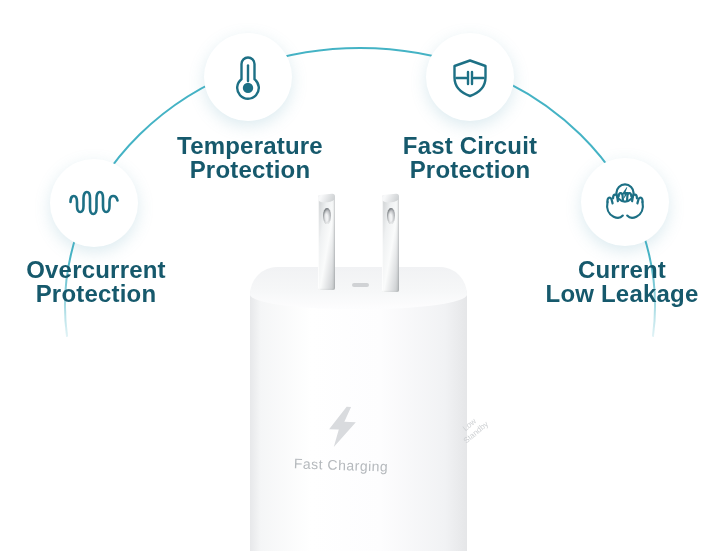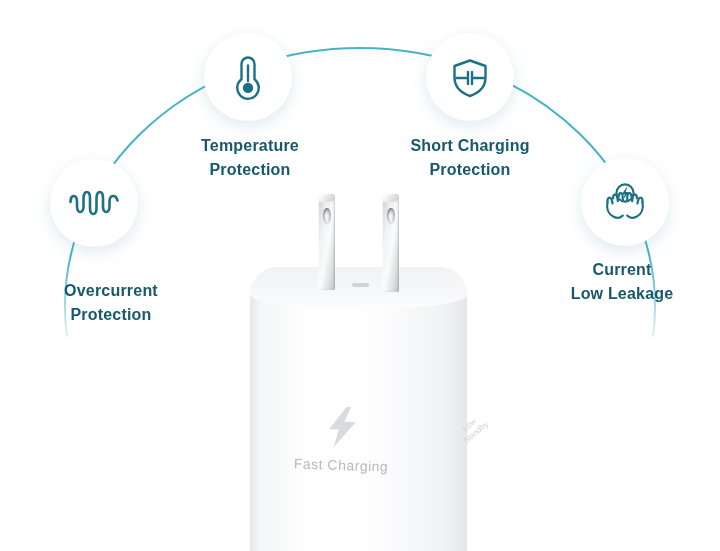--- a/index.html
+++ b/index.html
@@ -18,21 +18,21 @@
     box-shadow:0 5px 16px rgba(96,165,185,.22);
     display:flex;align-items:center;justify-content:center;color:var(--icon-stroke);
   }
   .node::before{
     content:"";position:absolute;inset:-28px;border-radius:50%;z-index:-1;
     background:radial-gradient(circle, var(--glow) 28%, rgba(190,228,238,.35) 52%, rgba(255,255,255,0) 72%);
   }
   .node svg{position:relative}
   .label{
     position:absolute;width:190px;text-align:center;color:var(--label);
-    font-size:16px;line-height:24px;font-weight:bold;letter-spacing:.2px;
+    font-size:24px;line-height:24px;font-weight:bold;letter-spacing:.2px;
   }
   
   .charger{position:absolute;left:250px;top:267px;width:217px;height:284px;}
   .charger-body{
     position:absolute;inset:0;border-radius:30px 30px 0 0;
     background:linear-gradient(90deg,#e7e8ea 0%,#f5f6f7 5%,#ffffff 28%,#fdfdfe 60%,#f1f2f4 90%,#e5e6e8 100%);
   }
   .charger-top{
     position:absolute;left:0;right:0;top:0;height:42px;
     border-radius:30px 30px 50% 50%/30px 30px 16px 16px;
@@ -87,21 +87,21 @@
       </mask>
     </defs>
     <path d="M 67 336 A 295 258 0 1 1 653 336" fill="none" stroke="currentColor" stroke-width="2" stroke-linecap="round" mask="url(#arcMask)" opacity="0.95"></path>
   </svg>
 
   <div class="node" style="left:50px;top:159px;">
     <svg width="52" height="30" viewBox="0 0 52 30">
       <path d="M2.5 14 C2.5 6 9 6 9 14 V18 C9 26 15.5 26 15.5 18 V10 C15.5 2 22 2 22 10 V20 C22 28 28.5 28 28.5 20 V10 C28.5 2 35 2 35 10 V18 C35 26 41.5 26 41.5 18 V14 C41.5 6 48 6.5 49.5 12.5" fill="none" stroke="currentColor" stroke-width="2.6" stroke-linecap="round"></path>
     </svg>
   </div>
-  <div class="label" style="left:16px;top:258px;margin-top:21px;">
+  <div class="label" style="left:1px;top:258px;">
     <div>Overcurrent</div>
     <div>Protection</div>
   </div>
 
   <div class="node" style="left:204px;top:33px;">
     <svg width="48" height="48" viewBox="0 0 48 48">
       <path d="M17.5 26.3 V11 a6.5 6.5 0 0 1 13 0 v15.3 a10.8 10.8 0 1 1 -13 0 Z" fill="none" stroke="currentColor" stroke-width="2.4" stroke-linejoin="round"></path>
       <line x1="24" y1="12.5" x2="24" y2="28" stroke="currentColor" stroke-width="2.4" stroke-linecap="round"></line>
       <circle cx="24" cy="34.9" r="5.2" fill="currentColor"></circle>
     </svg>
@@ -111,21 +111,21 @@
     <div>Protection</div>
   </div>
 
   <div class="node" style="left:426px;top:33px;">
     <svg width="48" height="48" viewBox="0 0 48 48">
       <path d="M8.5 13 L24 7.5 L39.5 13 V24.5 C39.5 33.5 33.5 39.6 24 43 C14.5 39.6 8.5 33.5 8.5 24.5 Z" fill="none" stroke="currentColor" stroke-width="2.4" stroke-linejoin="round"></path>
       <path d="M10.5 25 H20 M28 25 H37.5 M22 19 V31 M26 19 V31" fill="none" stroke="currentColor" stroke-width="2.4" stroke-linecap="round"></path>
     </svg>
   </div>
   <div class="label" style="left:375px;top:134px;">
-    <div>Short Charging</div>
+    <div>Fast Circuit</div>
     <div>Protection</div>
   </div>
 
   <div class="node" style="left:581px;top:158px;">
     <svg width="48" height="48" viewBox="0 0 48 48">
       <circle cx="24" cy="15" r="8.6" fill="none" stroke="currentColor" stroke-width="2.2"></circle>
       <path d="M25.6 9.2 L20.6 16.6 L23.8 16.6 L22.4 21.2 L27.8 14 L24.6 14 L26.3 9.2 Z" fill="currentColor"></path>
       <g fill="none" stroke="currentColor" stroke-width="2.2" stroke-linecap="round">
         <path d="M6.5 24 C5.2 30.5 7.4 36.2 12.6 38.7 C16 40.3 19.8 39.8 21.8 37.6"></path>
         <path d="M6.5 24 C6 19.4 9.6 18.2 10.6 21.6 L11.6 25.4"></path>

